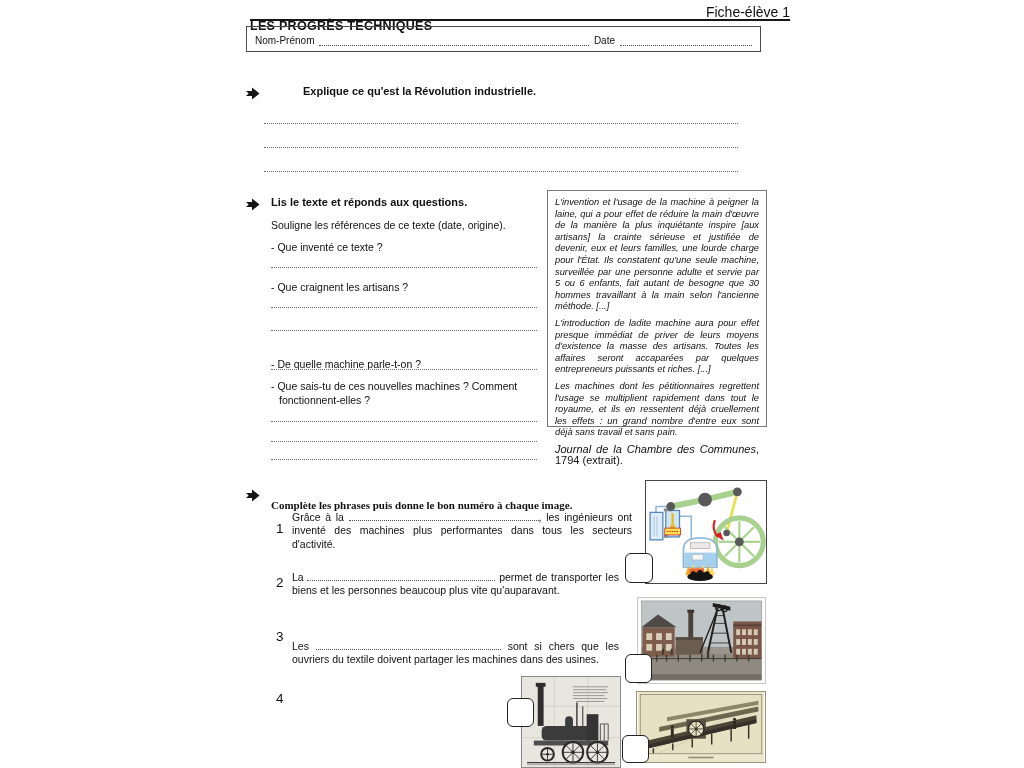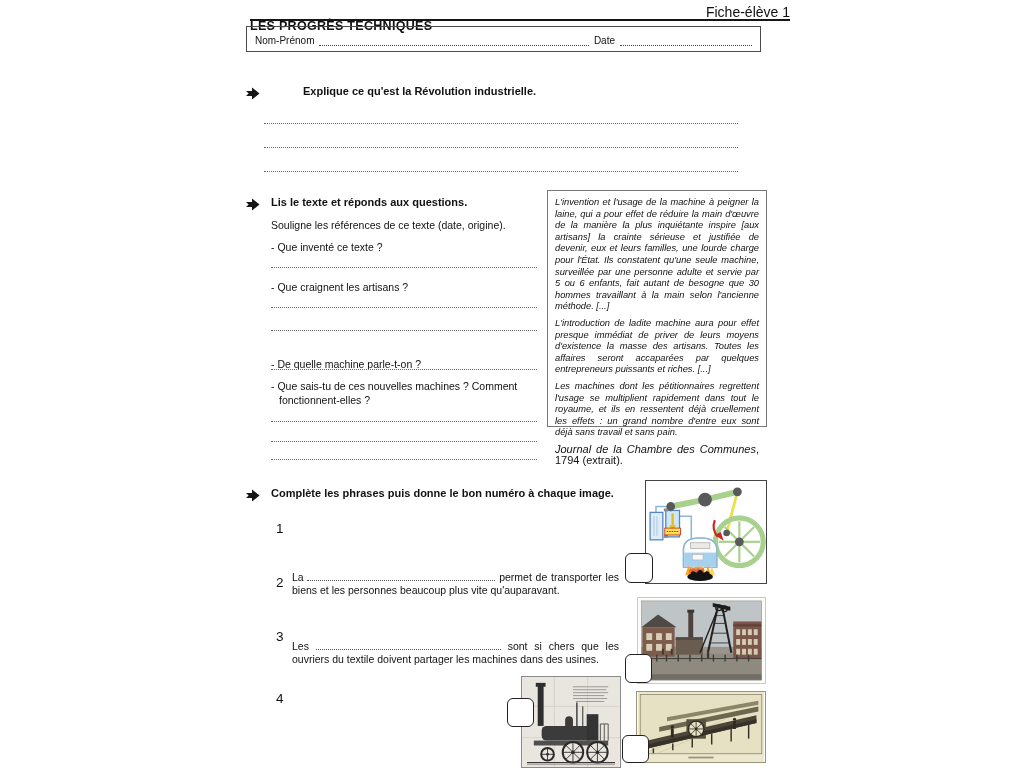--- a/index.html
+++ b/index.html
@@ -87,23 +87,24 @@
   <div class="abs textbox">
     <p>L'invention et l'usage de la machine à peigner la laine, qui a pour effet de réduire la main d'œuvre de la manière la plus inquiétante inspire [aux artisans] la crainte sérieuse et justifiée de devenir, eux et leurs familles, une lourde charge pour l'État. Ils constatent qu'une seule machine, surveillée par une personne adulte et servie par 5 ou 6 enfants, fait autant de besogne que 30 hommes travaillant à la main selon l'ancienne méthode. [...]</p>
     <p>L'introduction de ladite machine aura pour effet presque immédiat de priver de leurs moyens d'existence la masse des artisans. Toutes les affaires seront accaparées par quelques entrepreneurs puissants et riches. [...]</p>
     <p>Les machines dont les pétitionnaires regrettent l'usage se multiplient rapidement dans tout le royaume, et ils en ressentent déjà cruellement les effets : un grand nombre d'entre eux sont déjà sans travail et sans pain.</p>
     <p class="src"><span class="srct">Journal de la Chambre des Communes</span><span>, 1794 (extrait).</span></p>
   </div>
 
   <svg class="abs arrow" style="left:246px;top:489px;" viewBox="0 0 14 13">
       <polygon points="0,4 6,4 6,0.5 13.5,6.5 6,12.5 6,9 0,9 2.6,6.5" fill="#161616"></polygon>
     </svg>
-  <div class="abs h2" style="left:271px;top:487px;">Complète les phrases puis donne le bon numéro à chaque image.</div>
+  <div class="abs h2" style="left:271px;top:499px;font-family:Liberation Serif, serif;">Complète les phrases puis donne le bon numéro à chaque image.</div>
 
   <div class="num" style="left:276px;top:521px;">1</div>
+  <div class="item" style="left:292px;top:511px;width:340px;"><span>Grâce à la</span> <span class="blank" style="width:190px;"></span><span>, les ingénieurs ont inventé des machines plus performantes dans tous les secteurs d'activité.</span></div>
 
   <div class="num" style="left:276px;top:575px;">2</div>
   <div class="item" style="left:292px;top:571px;width:327px;"><span>La</span> <span class="blank" style="width:188px;"></span> <span>permet de transporter les biens et les personnes beaucoup plus vite qu'auparavant.</span></div>
 
   <div class="num" style="left:276px;top:629px;">3</div>
   <div class="item" style="left:292px;top:624px;width:327px;margin-top:16px;"><span>Les</span> <span class="blank" style="width:185px;"></span> <span>sont si chers que les ouvriers du textile doivent partager les machines dans des usines.</span></div>
 
   <div class="num" style="left:276px;top:691px;">4</div>
 
   <div class="imgf b1" style="left:645px;top:480px;width:122px;height:104px;">

